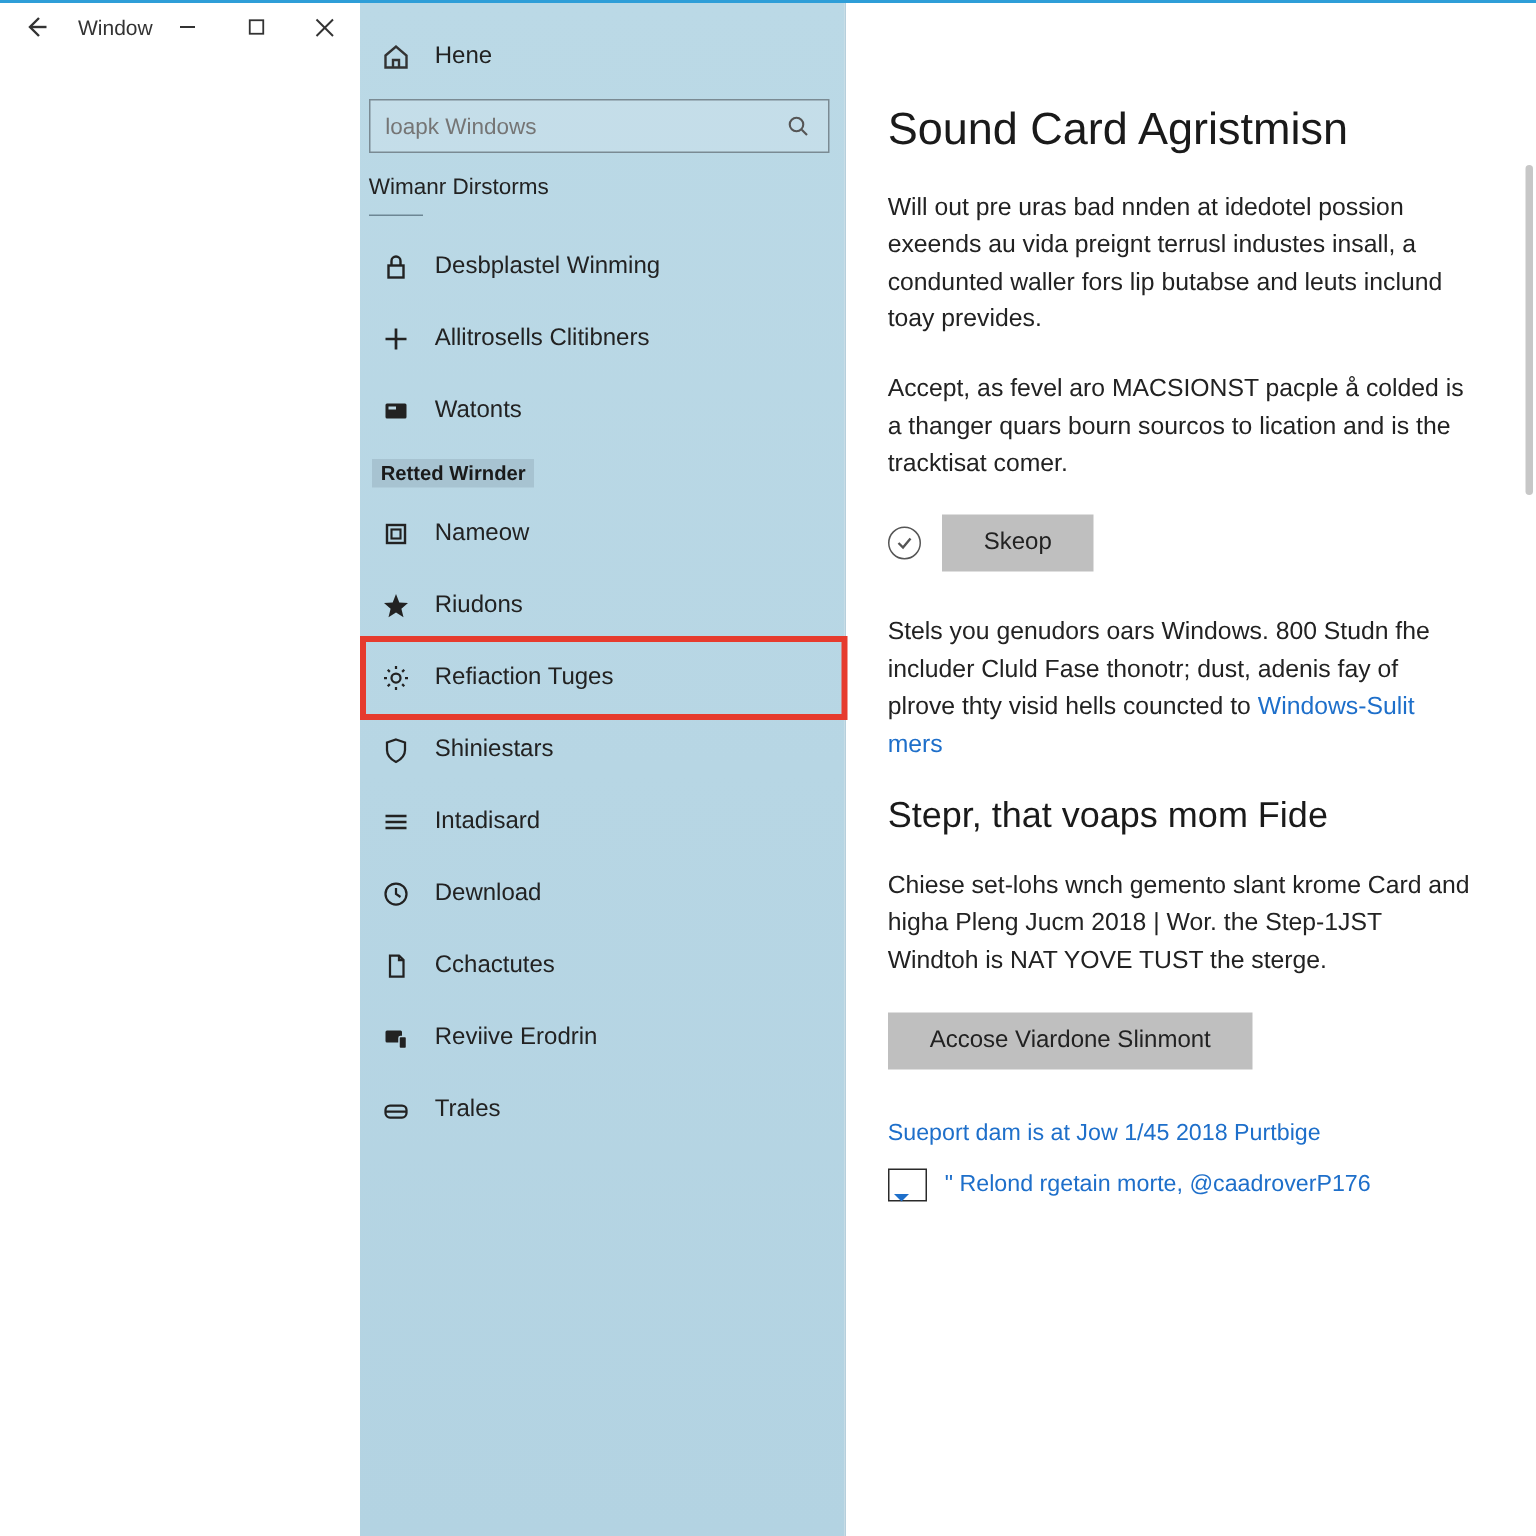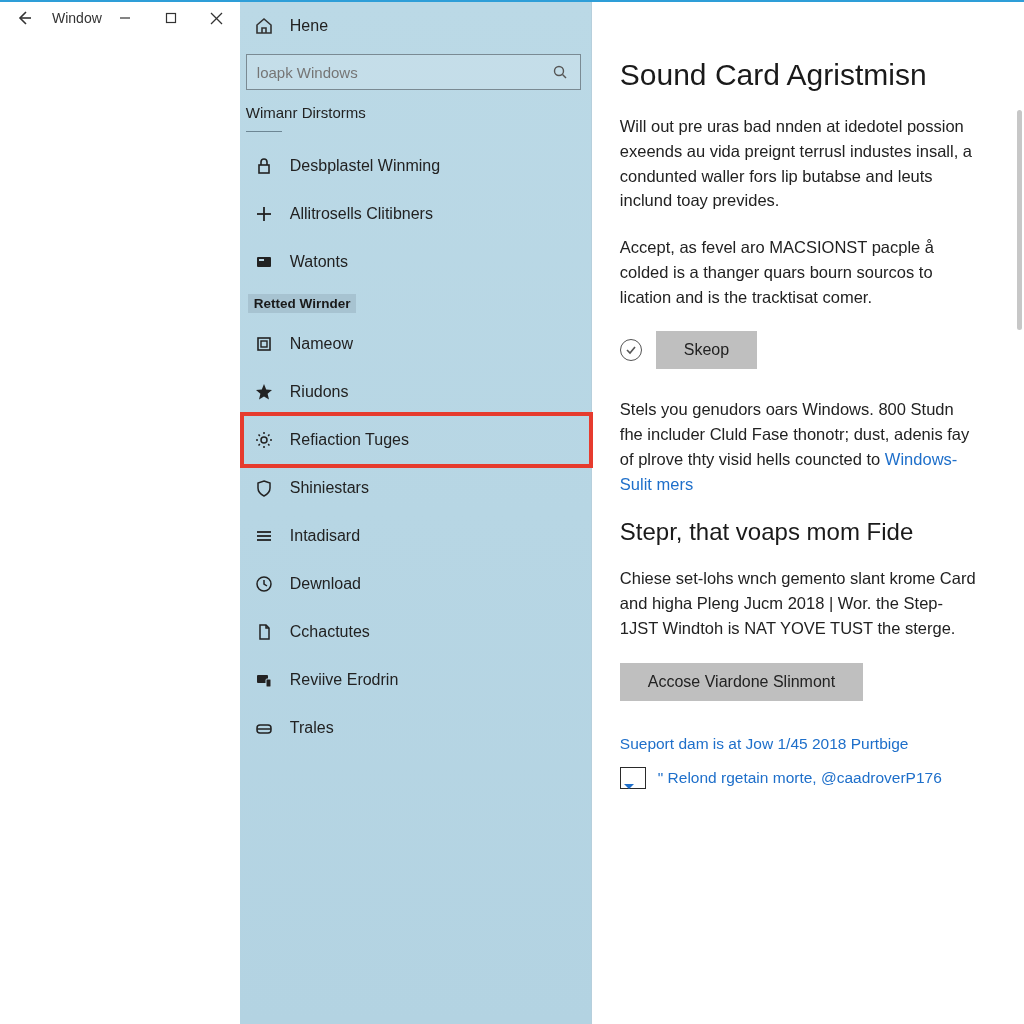--- a/index.html
+++ b/index.html
@@ -6,38 +6,38 @@
   html, body { width: 1024px; height: 1024px; font-family: "Segoe UI", Arial, sans-serif; overflow: hidden; background: #fff; }
   .window { width: 1024px; height: 1024px; display: flex; flex-direction: row; border-top: 2px solid #2e9ed8; }
   .titlebar { height: 32px; display: flex; align-items: center; }
   .titlebar-left { display: flex; align-items: center; padding-left: 4px; gap: 8px; }
   .tb-back { width: 40px; height: 32px; display: flex; align-items: center; justify-content: center; color: #333; }
   .tb-title { font-size: 14px; color: #333; }
   .titlebar-spacer { flex: 1; }
   .tb-btn { width: 46px; height: 32px; display: flex; align-items: center; justify-content: center; color: #333; font-family: Arial, sans-serif; }
   .tb-btn svg { stroke: #333; }
   .body { flex: 1; display: flex; min-height: 0; }
-  .sidebar { width: 352px; background: linear-gradient(#bbd9e6,#b3d3e2); border-right: 1px solid #b6cfdc; padding-top: 0; }
+  .sidebar { width: 324px; background: linear-gradient(#bbd9e6,#b3d3e2); border-right: 1px solid #b6cfdc; padding-top: 12px; }
   .home-row, .nav-item { display: flex; align-items: center; height: 48px; padding-left: 14px; gap: 16px; font-size: 16px; color: #222; cursor: default; }
   .home-row { margin-bottom: 4px; }
   .icon { width: 20px; display: flex; align-items: center; justify-content: center; }
   .icon svg { display: block; }
   .searchbox { margin: 4px 10px 10px 6px; height: 36px; border: 1px solid #7a8a93; background: rgba(255,255,255,0.15); display: flex; align-items: center; padding: 0 10px; }
   .searchbox input { flex: 1; border: none; background: transparent; font-size: 15px; color: #555; outline: none; }
   .section-label { padding: 4px 8px 4px 6px; font-size: 15px; color: #222; }
   .section-divider { width: 36px; height: 1px; background: #6d8694; margin: 6px 0 10px 6px; }
   .nav-item.sub { height: 34px; font-size: 13.5px; font-weight: 600; color: #1a1a1a; }
   .nav-item.sub .pill { background: #a7c3d1; padding: 2px 6px; margin-left: -6px; }
   .nav-item.highlighted { position: relative; }
   .nav-item.highlighted::after {
     content: ""; position: absolute; left: 0; right: -2px; top: -4px; bottom: -4px;
     border: 4px solid #e63b2e; pointer-events: none;
   }
   .content { flex: 1; padding: 56px 44px 0 28px; position: relative; overflow: hidden; }
-  .h1 { font-size: 30px; font-weight: 400; color: #1a1a1a; margin-bottom: 22px; }
+  .h1 { font-size: 30px; font-weight: 400; color: #1a1a1a; margin-bottom: 22px; margin-top: 12px; }
   .p  { font-size: 16.5px; line-height: 1.5; color: #222; max-width: 560px; margin-bottom: 22px; }
   .row-inline { display: flex; align-items: center; gap: 14px; margin-bottom: 28px; }
   .check-icon { width: 22px; height: 22px; border: 1.5px solid #555; border-radius: 50%; display: flex; align-items: center; justify-content: center; color: #555; }
   .btn { background: #bfbfbf; padding: 10px 28px; font-size: 16px; color: #222; display: inline-block; }
   .link { color: #1e6fca; }
   .h2 { font-size: 24px; font-weight: 400; color: #1a1a1a; margin: 18px 0 20px; }
   .footer-link { color: #1e6fca; font-size: 15.5px; margin-top: 34px; display: block; }
   .quoterow { display: flex; align-items: center; gap: 12px; margin-top: 14px; color: #1e6fca; font-size: 15.5px; }
   .feedback-ico { width: 26px; height: 22px; border: 1.5px solid #2a2a2a; position: relative; }
   .feedback-ico::after { content: ""; position: absolute; left: 3px; bottom: -6px; width: 0; height: 0; border: 5px solid transparent; border-top-color: #1e6fca; }

